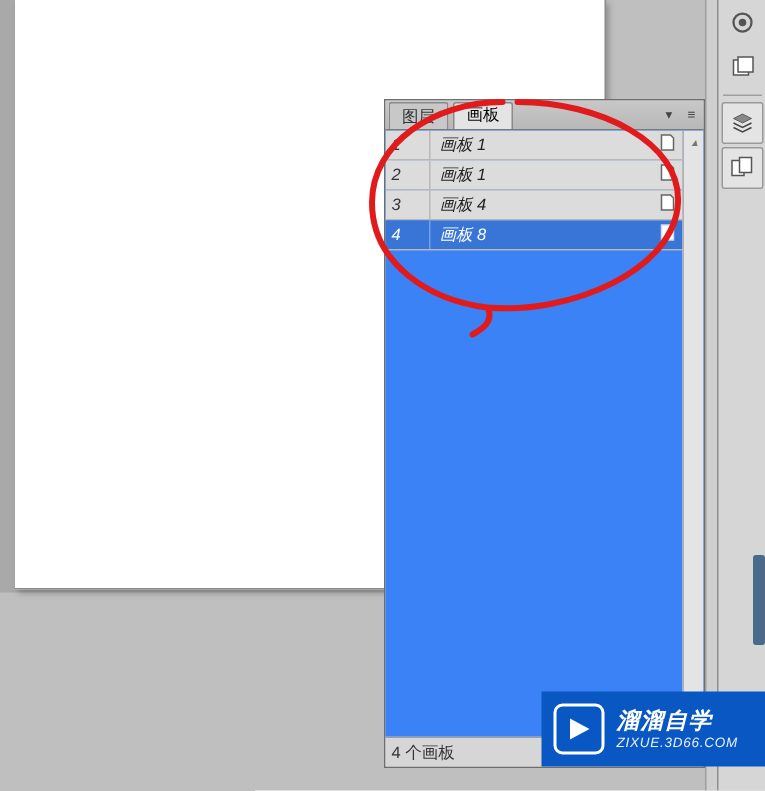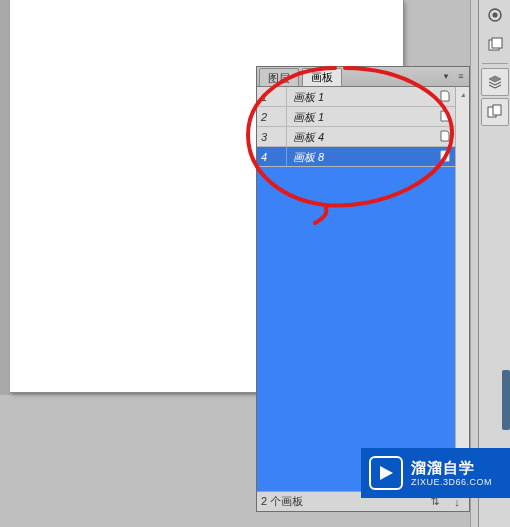--- a/index.html
+++ b/index.html
@@ -215,29 +215,30 @@
     .annotation {
       position: absolute;
       left: 230px;
       top: 60px;
       pointer-events: none;
       z-index: 50;
     }
     .watermark {
       position: absolute;
       right: 0;
-      bottom: 29px;
+      bottom: 16px;
       width: 149px;
       height: 50px;
       background: #0957c3;
       display: flex;
       align-items: center;
       padding: 0 8px;
       gap: 8px;
       z-index: 60;
+      font-style: italic;
     }
     .wm-logo {
       width: 34px;
       height: 34px;
       border: 2px solid #fff;
       border-radius: 6px;
       display: flex;
       align-items: center;
       justify-content: center;
     }
@@ -346,21 +347,21 @@
               <path d="M1 1 h6 l2 2 v8 h-8 z" fill="#fff" stroke="#cde" stroke-width="1"></path>
             </svg>
         </div>
       </div>
     </div>
     <div class="scrollbar-v">
       <div class="scroll-arrow">▴</div>
     </div>
   </div>
   <div class="panel-footer">
-    <span>2 个画板</span>
+    <span>4 个画板</span>
     <span class="footer-spacer"></span>
     <span class="footer-icon">⇅</span>
     <span class="footer-icon">↓</span>
   </div>
 </div>
 
 <svg class="annotation" width="240" height="170">
   <path d="M 105 8
            C 60 8, 18 35, 18 75
            C 18 115, 55 140, 95 145

